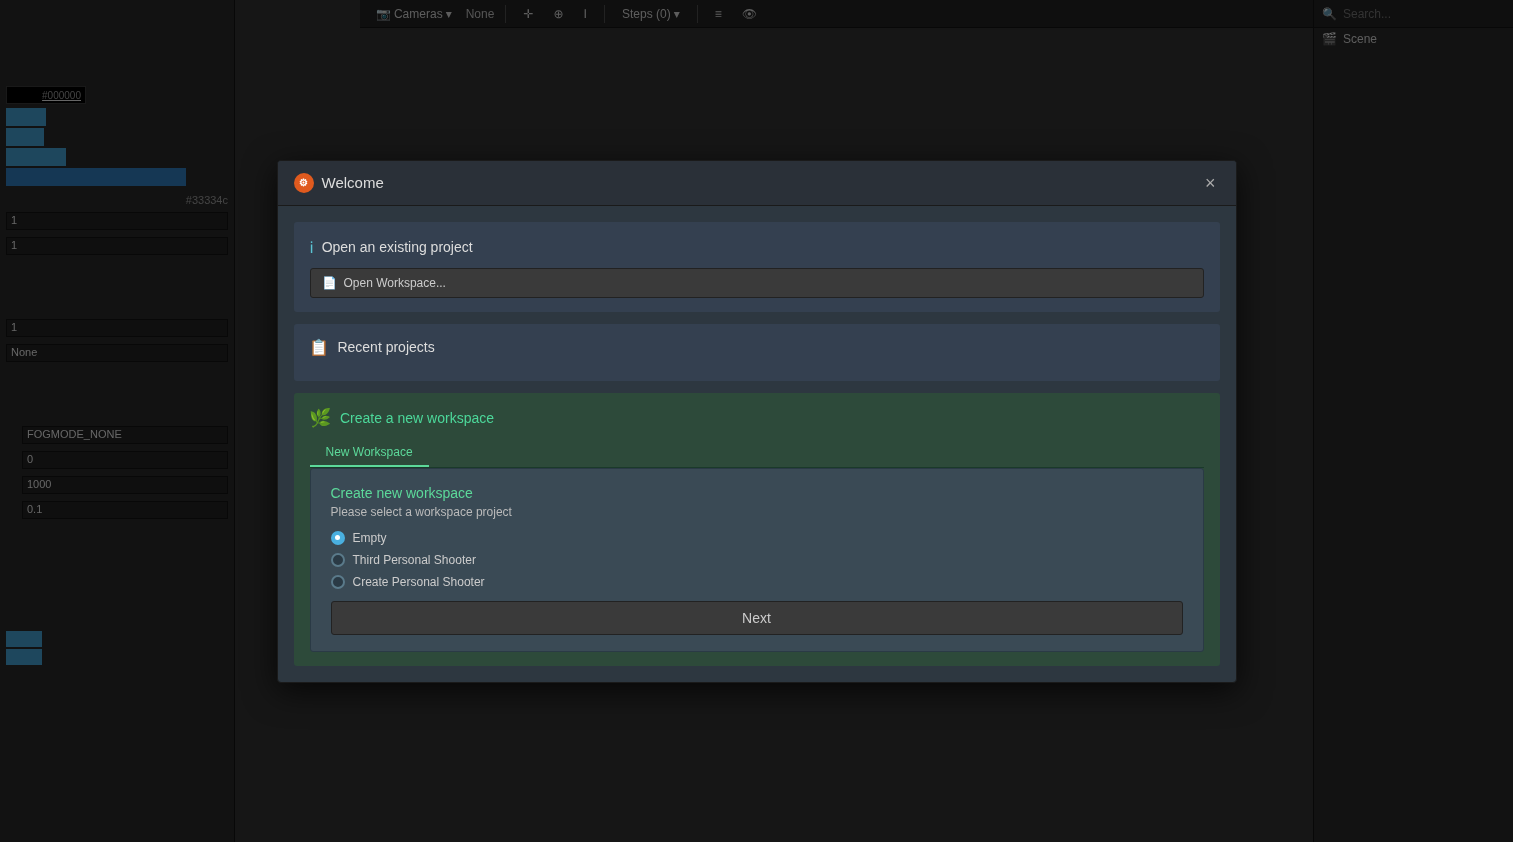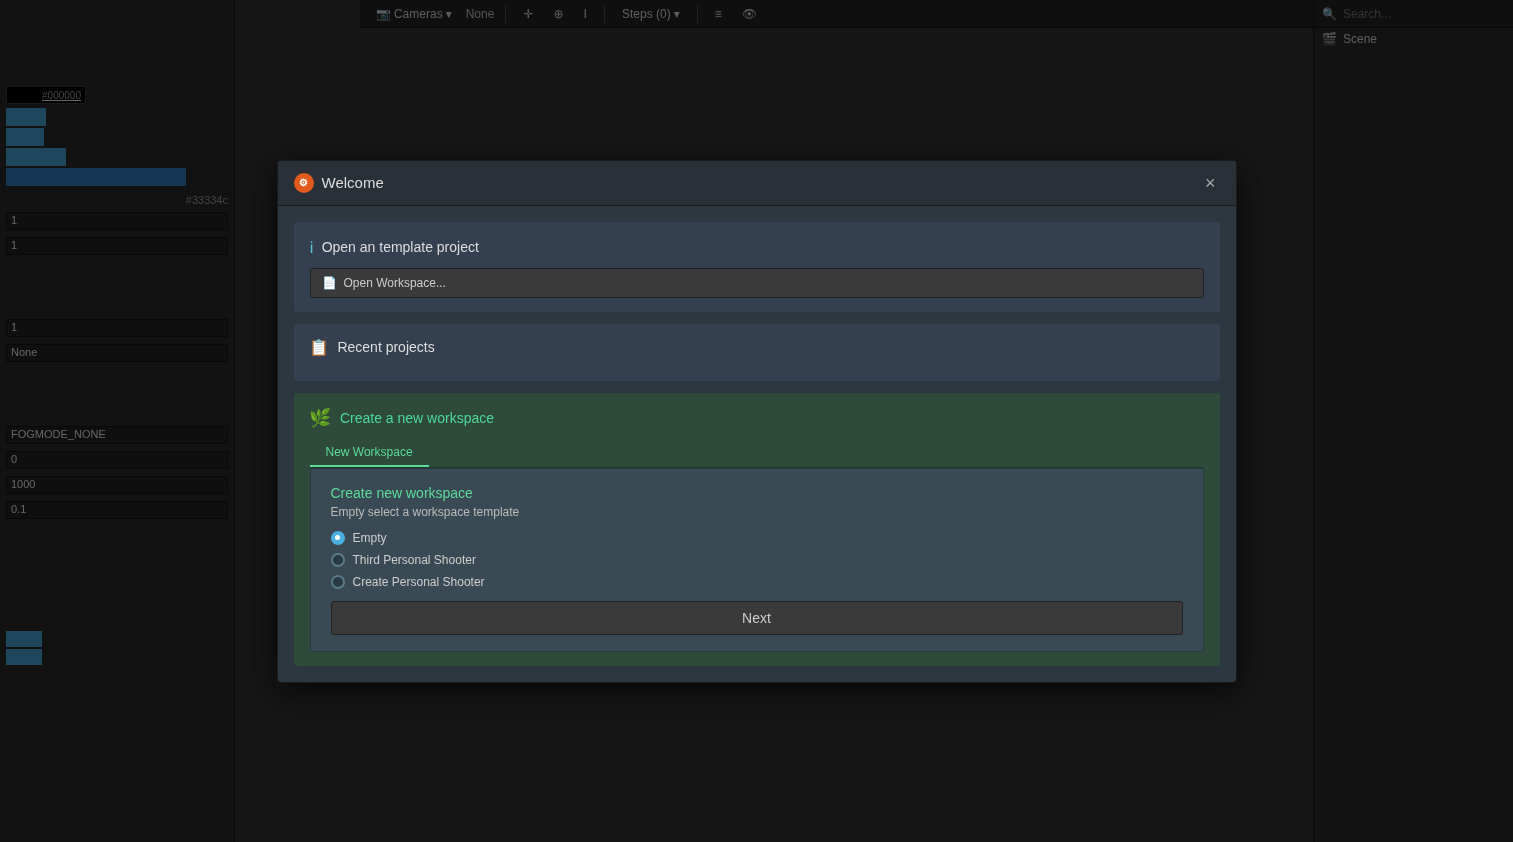--- a/index.html
+++ b/index.html
@@ -414,21 +414,21 @@
 
       <div style="margin-top: 60px;">
         <div class="prop-row">
           <span class="prop-value">1</span>
         </div>
         <div class="prop-row">
           <span class="prop-value">None</span>
         </div>
       </div>
 
-      <div style="margin-top: 60px;">
+      <div style="margin-top: 60px; margin-left: 16px;">
         <div class="prop-row">
           <span class="prop-value" style="width:140px;">FOGMODE_NONE</span>
         </div>
         <div class="prop-row">
           <span class="prop-value">0</span>
         </div>
         <div class="prop-row">
           <span class="prop-value">1000</span>
         </div>
         <div class="prop-row">
@@ -465,21 +465,21 @@
       </div>
       <span class="modal-title">Welcome</span>
       <span class="modal-close">×</span>
     </div>
 
     <div class="modal-body">
 
       <div class="section-open">
         <div class="section-header">
           <span class="section-icon">ℹ</span>
-          <span class="section-title">Open an template project</span>
+          <span class="section-title">Open an existing project</span>
         </div>
         <button class="open-workspace-btn">
           <span>📄</span>
           <span>Open Workspace...</span>
         </button>
       </div>
 
       <div class="section-recent">
         <div class="section-header">
           <span class="section-icon">📋</span>
@@ -492,21 +492,21 @@
           <span class="section-create-icon">🌿</span>
           <span class="section-create-title">Create a new workspace</span>
         </div>
 
         <div class="tab-bar">
           <div class="tab-item">New Workspace</div>
         </div>
 
         <div class="workspace-form">
           <div class="form-title">Create new workspace</div>
-          <div class="form-subtitle">Empty select a workspace template</div>
+          <div class="form-subtitle">Please select a workspace project</div>
 
           <div class="radio-option">
             <div class="radio-input selected"></div>
             <span class="radio-label">Empty</span>
           </div>
           <div class="radio-option">
             <div class="radio-input"></div>
             <span class="radio-label">Third Personal Shooter</span>
           </div>
           <div class="radio-option">

